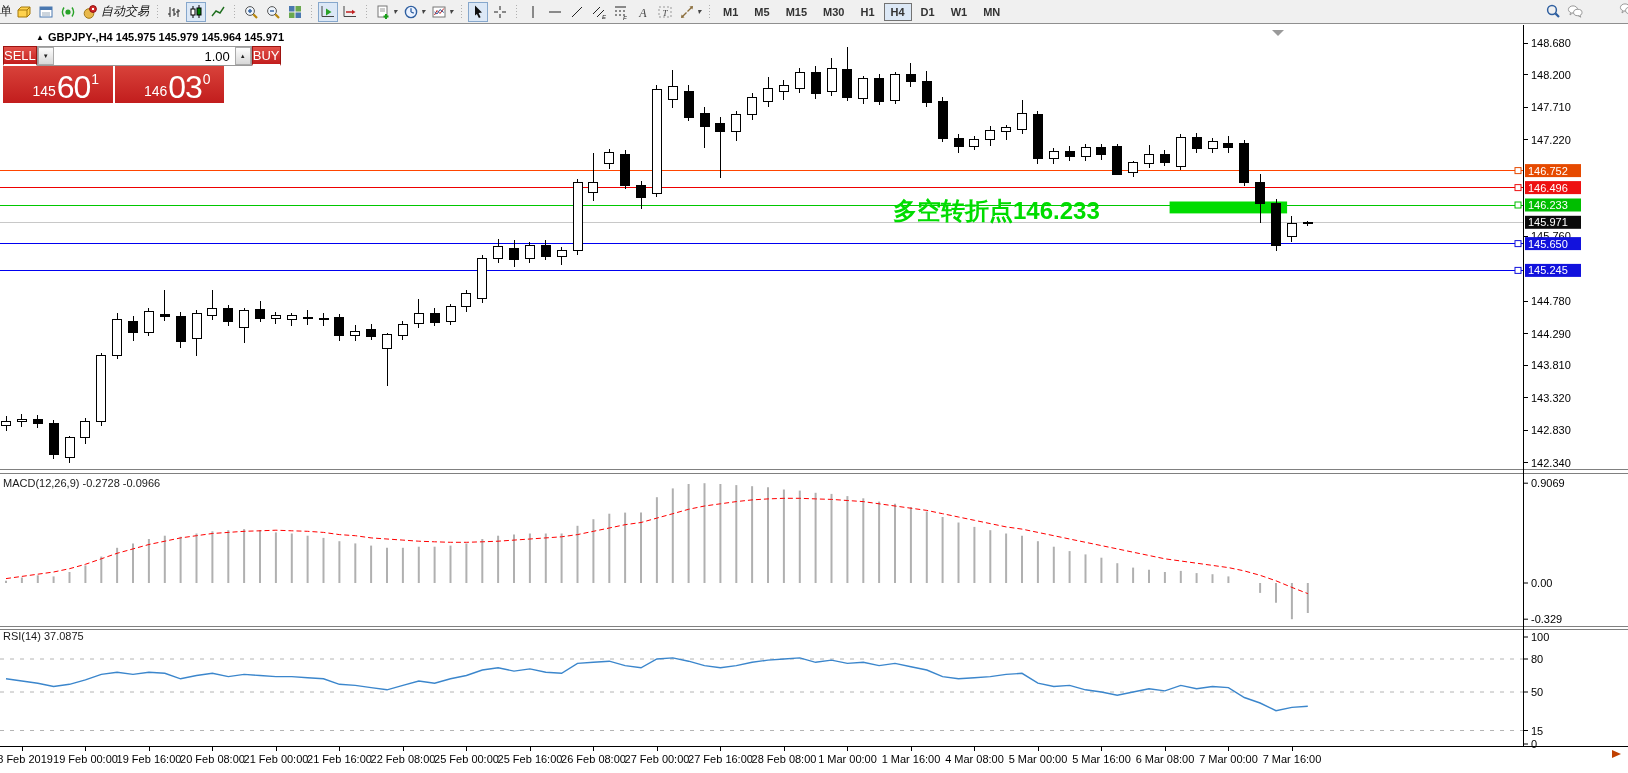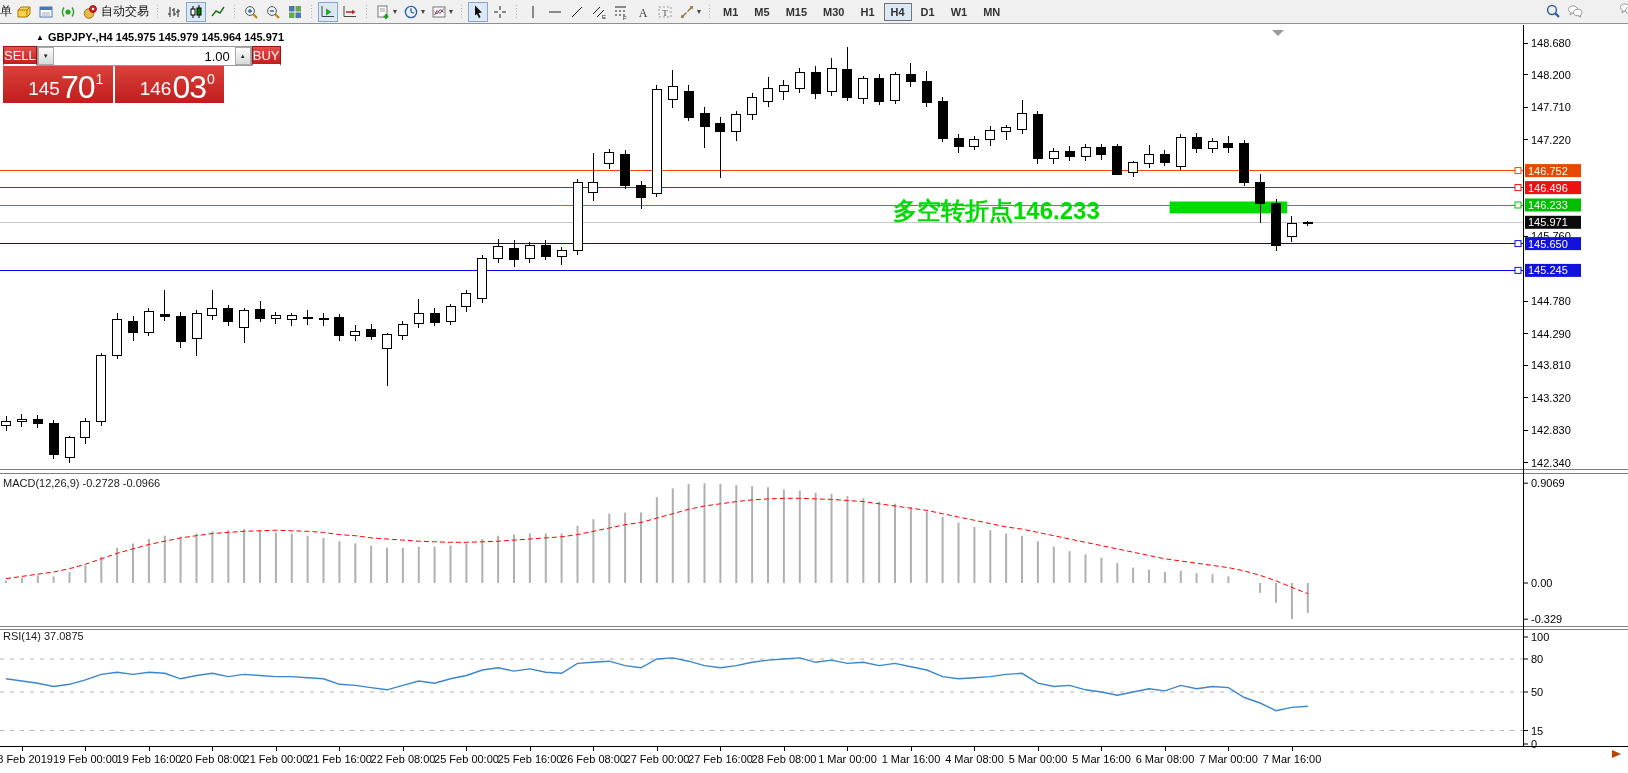--- a/index.html
+++ b/index.html
@@ -2,21 +2,21 @@
 <html><head>
 <meta charset="utf-8">
 <style>
   html,body{margin:0;padding:0;background:#d4d0c8;}
   #app{position:relative;width:1628px;height:773px;background:#fff;overflow:hidden;
        font-family:"Liberation Sans",sans-serif;user-select:none;}
   
   .toolbar{position:absolute;left:0;top:0;width:1628px;height:24px;background:#f0f0f0;
            border-bottom:1px solid #8f8f8f;display:flex;align-items:center;box-sizing:border-box;}
   .tb-btn{height:20px;min-width:20px;display:flex;align-items:center;justify-content:center;
-          margin:0 1px;border:1px solid transparent;box-sizing:border-box;background:transparent;padding:0 1px;}
+          margin:0 1px;border:1px solid transparent;box-sizing:border-box;background:transparent;padding:0 1px;font-style:italic;}
   .tb-btn.pressed{background:#dce8f6;border:1px solid #86a7cc;}
   .tb-btn svg{display:block;}
   .tb-cut{width:13px;overflow:hidden;font-size:12px;color:#222;flex:0 0 13px;}
   .tb-label{font-size:12px;color:#111;margin-left:3px;white-space:nowrap;}
   .tb-grip{width:3px;height:16px;margin:0 4px;
            background-image:radial-gradient(circle,#b0b0b0 34%,transparent 38%);
            background-size:3px 3px;background-repeat:repeat-y;}
   .tb-dd{font-size:8px;color:#444;margin-left:2px;}
   .tf-btn{font-size:11px;color:#333;padding:2px 6px;margin:0 1px;border:1px solid transparent;font-weight:bold;}
   .tf-btn.pressed{background:#dce8f6;border:1px solid #737373;}
@@ -34,21 +34,21 @@
       font-family:"Liberation Sans",sans-serif;border:1px solid #9d1310;border-bottom:2px solid #fff;
       display:flex;align-items:center;justify-content:center;box-sizing:border-box;}
   .tp-vol{flex:1;display:flex;border:1px solid #999;background:#fff;box-sizing:border-box;}
   .tp-step{width:16px;background:linear-gradient(#fdfdfd,#d8d8d8);border:1px solid #aaa;font-size:6px;color:#222;
       display:flex;align-items:center;justify-content:center;box-sizing:border-box;}
   .tp-vol input{flex:1;min-width:0;border:none;outline:none;font-size:13px;text-align:right;padding:0 5px 0 0;
       font-family:"Liberation Sans",sans-serif;}
   .tp-prices{display:flex;height:37px;gap:2px;background:#fff;}
   .tp-price{flex:1;background:linear-gradient(#d8423a,#c21d1d);color:#fff;display:flex;
       align-items:flex-end;justify-content:center;padding-bottom:3px;}
-  .tp-price .prefix{font-size:19px;line-height:1;margin:0 1px 2px 16px;}
+  .tp-price .prefix{font-size:14px;line-height:1;margin:0 1px 2px 16px;}
   .tp-price .big{font-size:32px;line-height:.82;letter-spacing:-1px;}
   .tp-price .sup{font-size:14px;line-height:1;margin:3px 0 14px 1px;}
 </style>
 </head>
 <body>
 
 <div id="app">
   <div class="toolbar" id="toolbar">
       <div class="tb-cut">单</div>
       <div class="tb-btn">
@@ -681,21 +681,21 @@
       <div class="tp-vol">
         <div class="tp-step">▼</div>
         <input value="1.00" style="">
         <div class="tp-step">▲</div>
       </div>
       <div class="tp-buy">BUY</div>
     </div>
     <div class="tp-prices">
       <div class="tp-price">
         <span class="prefix">145</span>
-          <span class="big">70</span>
+          <span class="big">60</span>
           <span class="sup">1</span>
       </div>
       <div class="tp-price">
         <span class="prefix">146</span>
           <span class="big">03</span>
           <span class="sup">0</span>
       </div>
     </div>
   </div>
 

